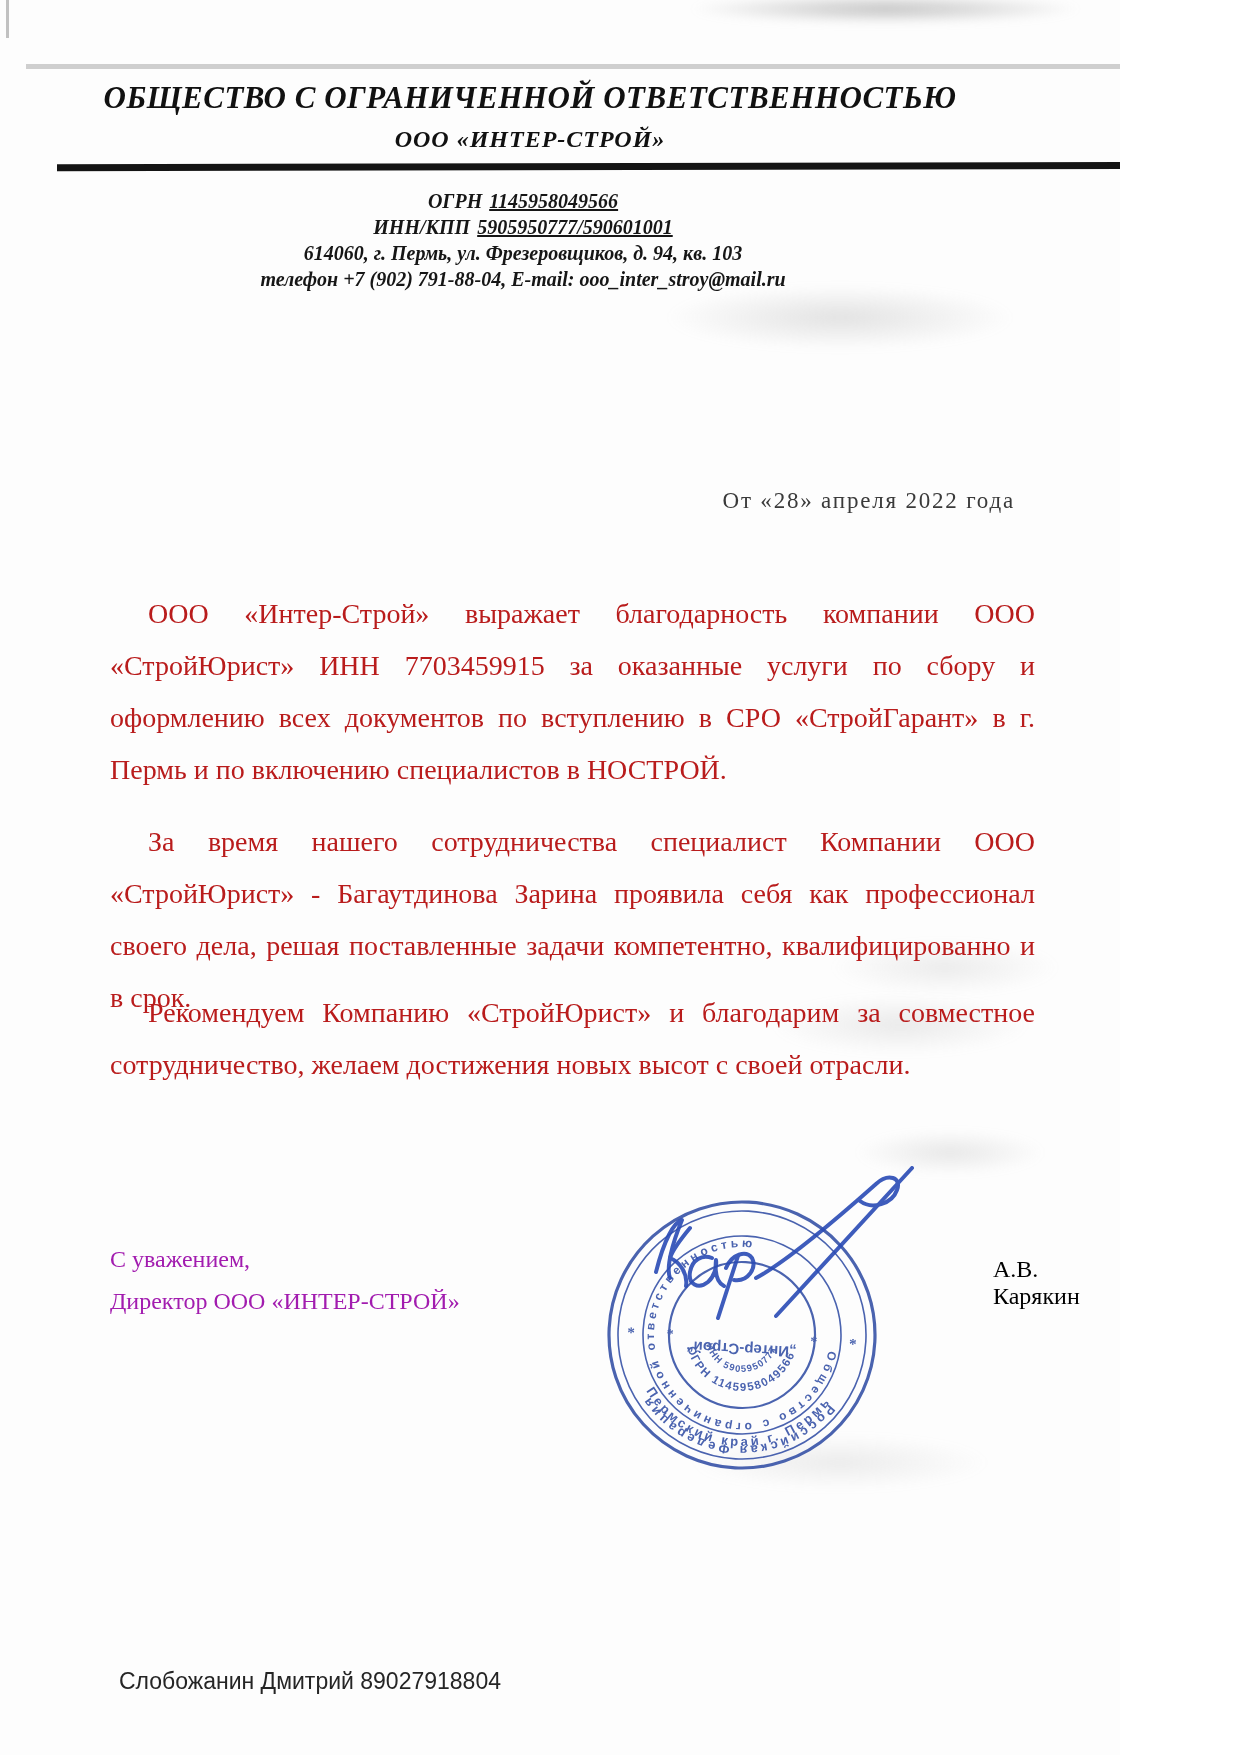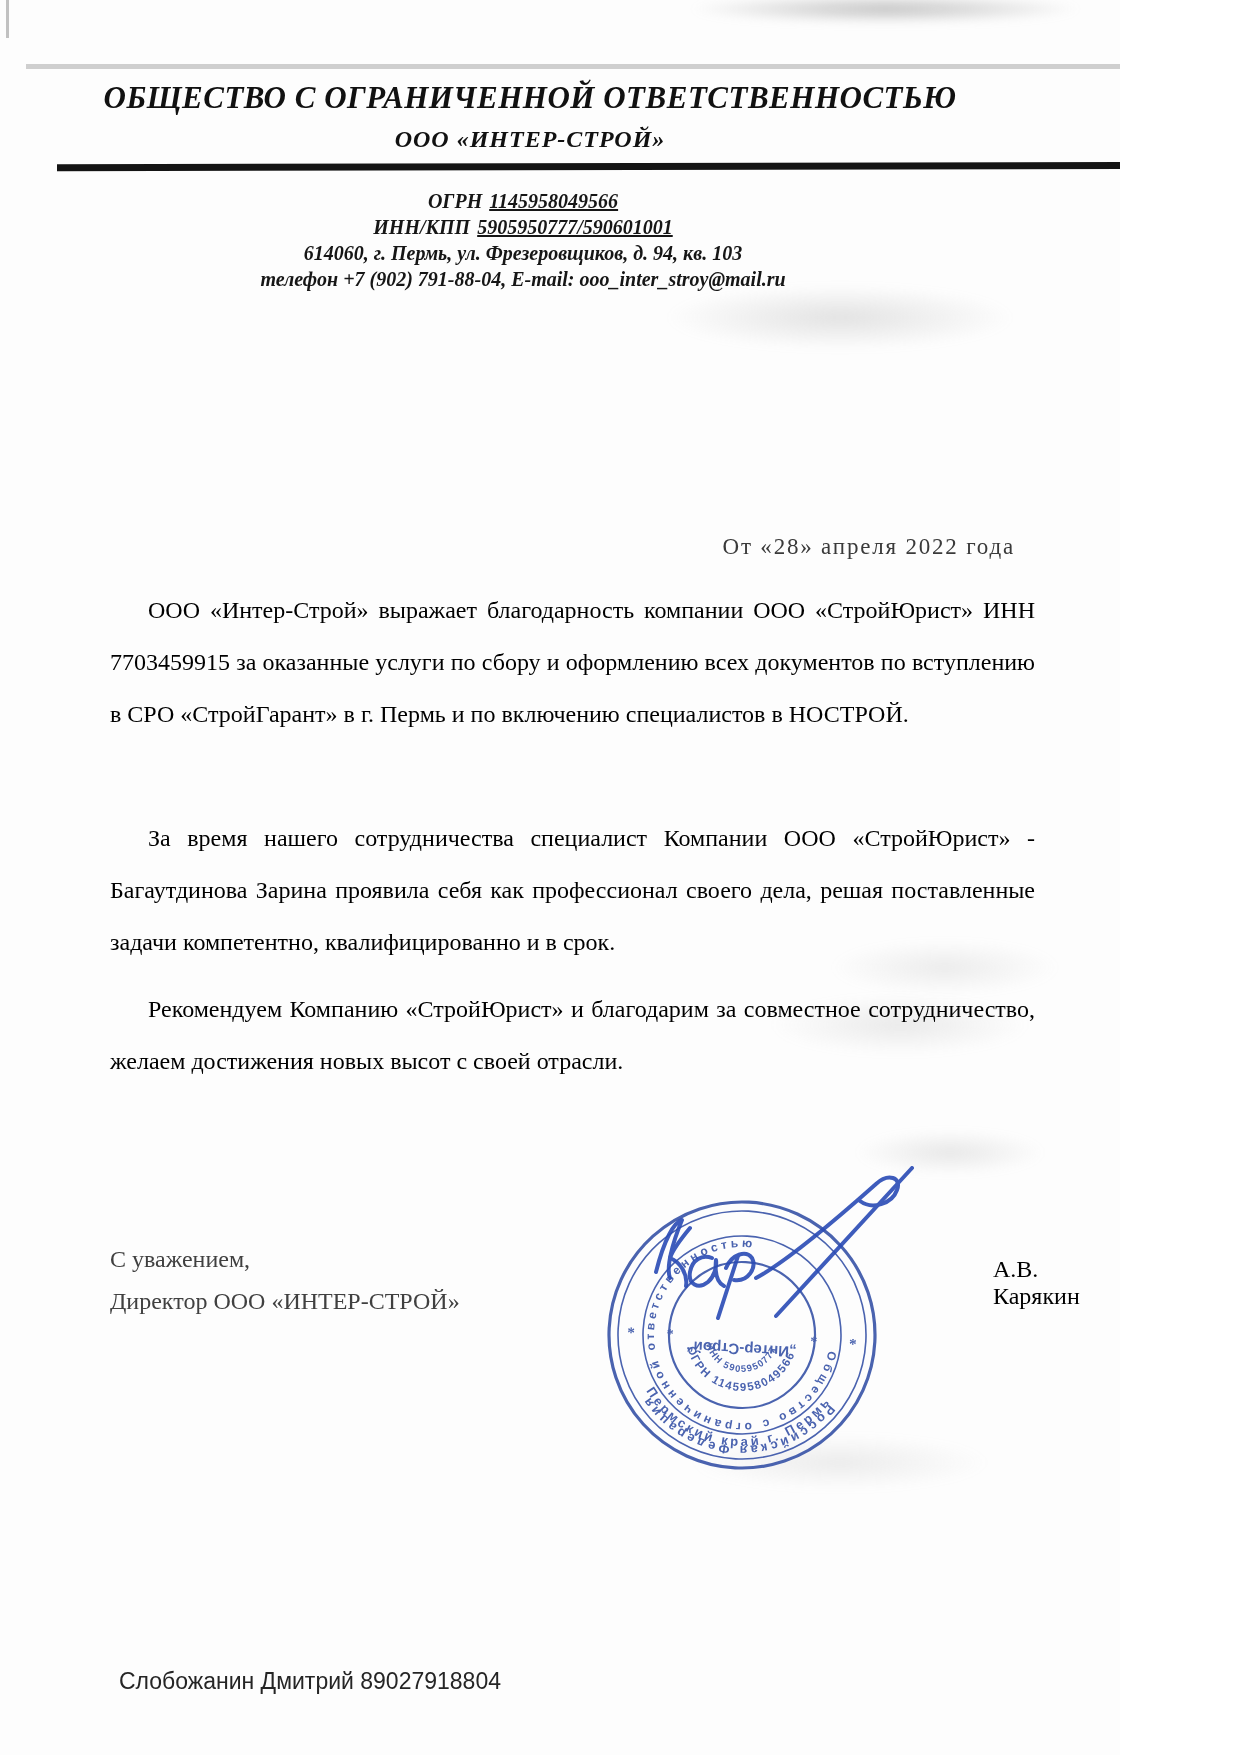--- a/index.html
+++ b/index.html
@@ -31,38 +31,38 @@
   .requisites{
     position:absolute;top:188px;left:0;width:1046px;
     text-align:center;font-style:italic;font-weight:bold;
     font-size:20px;line-height:26px;color:#161616;
   }
   .requisites .val{text-decoration:underline;margin-left:7px;}
 
   
   .date-line{
     position:absolute;top:488px;right:105px;
-    font-size:23px;letter-spacing:1.8px;color:#3a3a3a;margin-top:46px;
+    font-size:23px;letter-spacing:1.8px;color:#3a3a3a;
   }
 
   
   .body-par{
     position:absolute;left:110px;width:925px;
-    font-size:24px;line-height:52px;
+    font-size:28px;line-height:52px;
     text-align:justify;text-align-last:left;
-    text-indent:38px;color:#000000;
+    text-indent:38px;color:#b91c1c;
   }
   .p1{top:560px;}
   .p2{top:788px;}
   .p3{top:959px;}
 
   
   .closing{
     position:absolute;top:1238px;left:110px;
-    font-size:24px;line-height:42px;color:#404040;
+    font-size:24px;line-height:42px;color:#a21caf;
   }
   .signer-name{
     position:absolute;top:1256px;left:993px;
     font-size:24px;color:#000000;
   }
   .stamp-wrap{position:absolute;left:592px;top:1185px;width:300px;height:300px;opacity:.92;}
   .sig-wrap{position:absolute;left:560px;top:1140px;width:400px;height:200px;}
 
   
   .footer-line{

